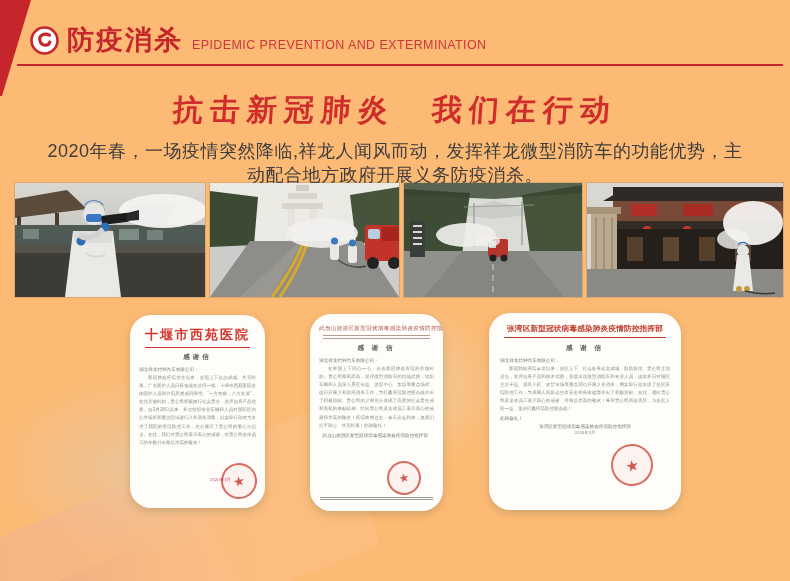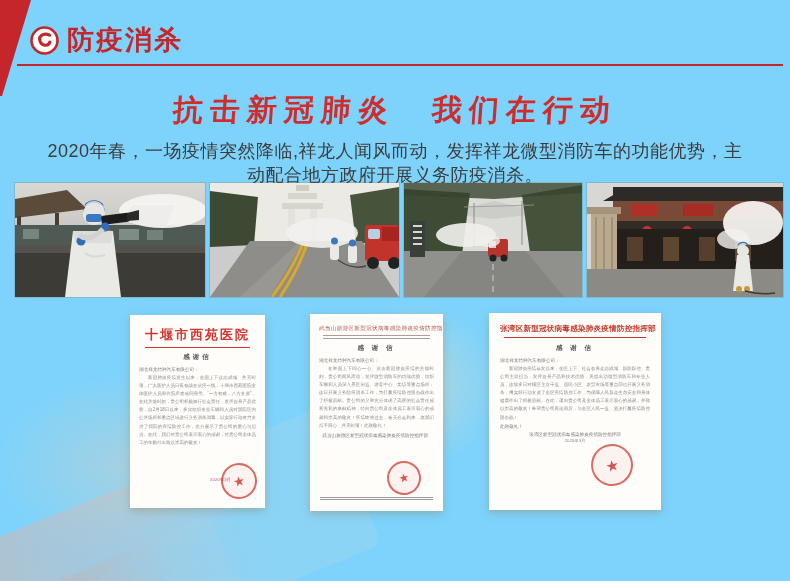--- a/index.html
+++ b/index.html
@@ -1,17 +1,17 @@
 <!DOCTYPE html>
 <html><head>
 <meta charset="utf-8">
 <style>
   html,body{margin:0;padding:0;}
   body{width:790px;height:581px;overflow:hidden;font-family:"Liberation Sans",sans-serif;}
-  .page{position:relative;width:790px;height:581px;background:#7dd3fc;overflow:hidden;}
+  .page{position:relative;width:790px;height:581px;background:#fdba74;overflow:hidden;}
 
   
   .ribbon{position:absolute;left:0;top:0;width:44px;height:96px;
           background:#c4262c;clip-path:polygon(0 0,31px 0,2px 96px,0 96px);}
   .header{position:absolute;left:30px;top:26px;display:flex;align-items:center;}
   .logo{width:29px;height:29px;margin-right:8px;flex:none;}
   .brand-cn{font-size:27px;font-weight:bold;color:#c4262c;letter-spacing:2px;line-height:1;}
   .brand-en{font-size:12.5px;color:#c9383c;margin-left:9px;letter-spacing:.4px;padding-top:9px;}
   .header-rule{position:absolute;left:17px;right:7px;top:64px;height:2px;background:#c4262c;}
 
@@ -23,24 +23,24 @@
          font-size:18px;color:#3d3d3d;letter-spacing:.5px;}
 
   
   .photo-row{position:absolute;left:15px;top:183px;display:flex;gap:5px;}
   .photo{height:114px;background:#ccc;box-shadow:0 0 0 1px rgba(120,110,80,.25);overflow:hidden;flex:none;}
   .photo svg{display:block;}
   .p1{width:190px;} .p2{width:189px;} .p3{width:178px;} .p4{width:196px;}
 
   
   .letter{position:absolute;background:#fefdfa;box-shadow:0 3px 8px rgba(140,125,90,.38);
-          box-sizing:border-box;overflow:hidden;}
+          box-sizing:border-box;overflow:hidden;border-radius:21px;}
   .letter-1{left:130px;top:315px;width:135px;height:193px;padding:11px 9px 6px;}
   .letter-2{left:310px;top:314px;width:133px;height:197px;padding:11px 9px 6px;}
-  .letter-3{left:489px;top:313px;width:172px;height:197px;padding:11px 11px 6px;}
+  .letter-3{left:489px;top:313px;width:192px;height:197px;padding:11px 11px 6px;}
 
   .l1-org{font-size:13px;font-weight:bold;color:#d4342e;text-align:center;letter-spacing:2px;white-space:nowrap;}
   .l1-rule{height:0;border-top:1.5px solid #d4342e;margin:3px 6px 5px;}
   .l2-org{font-size:5.6px;color:#b05552;text-align:center;white-space:nowrap;letter-spacing:.3px;}
   .l2-rule{height:2px;border-top:1px solid #b59a96;border-bottom:1px solid #b59a96;margin:2px 4px 5px;}
   .l3-org{font-size:7.6px;font-weight:bold;color:#c0392b;text-align:center;white-space:nowrap;letter-spacing:.2px;}
   .l3-rule{height:0;border-top:1.5px solid #c0392b;margin:3px 4px 6px;}
 
   .l-title{font-size:6.5px;font-weight:bold;color:#555;text-align:center;letter-spacing:3px;margin-bottom:5px;}
   .l-salute{font-size:4.6px;color:#777;margin-bottom:2px;}
@@ -83,20 +83,21 @@
   <div class="wm-pink"></div>
   <div class="wm-pink2"></div>
 
   <div class="ribbon"></div>
   <div class="header">
     <svg class="logo" viewBox="0 0 29 29">
       <circle cx="14.5" cy="14.5" r="13" fill="#ffffff" stroke="#c4262c" stroke-width="2.6"></circle>
       <path d="M19.5 9.2 c-6.5-3.2-12 1.8-9 7 c2.2 4 8.2 4 9.4-.2" stroke="#c4262c" stroke-width="3.1" fill="none" stroke-linecap="round"></path>
     </svg>
     <div class="brand-cn">防疫消杀</div>
+    <div class="brand-en">EPIDEMIC PREVENTION AND EXTERMINATION</div>
   </div>
   <div class="header-rule"></div>
 
   <div class="hero-title">抗击新冠肺炎　我们在行动</div>
   <div class="intro">2020年春，一场疫情突然降临,祥龙人闻风而动，发挥祥龙微型消防车的功能优势，主动配合地方政府开展义务防疫消杀。</div>
 
   <div class="photo-row">
 
     <div class="photo p1">
       <svg viewBox="0 0 190 114" width="190" height="114">

